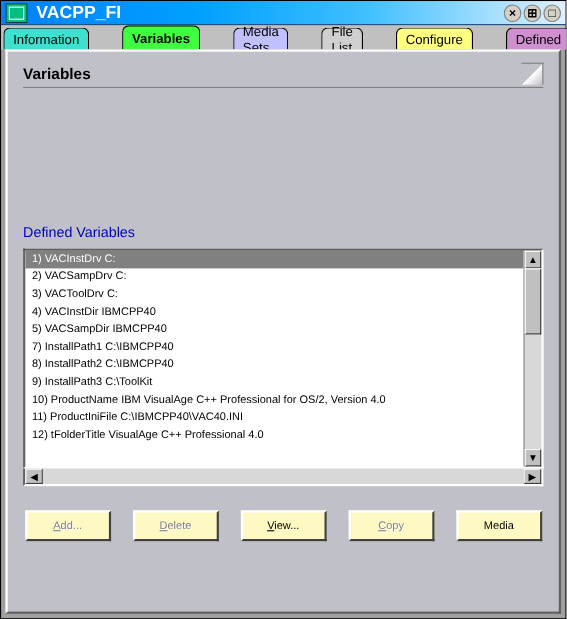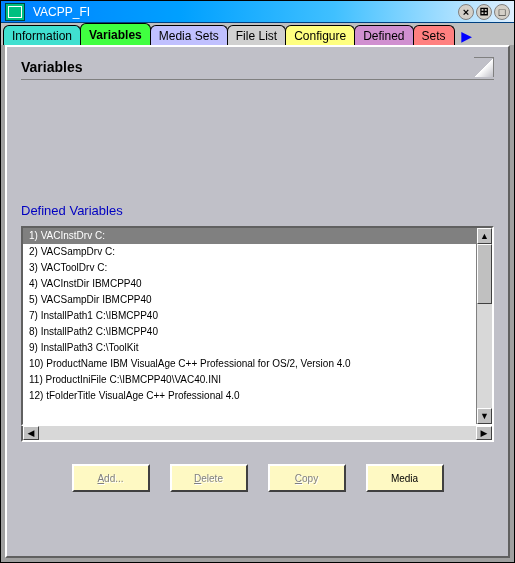--- a/index.html
+++ b/index.html
@@ -1,24 +1,24 @@
 <!DOCTYPE html>
 <html><head>
 <meta charset="utf-8">
 <style>
 * { box-sizing: border-box; margin: 0; padding: 0; }
 body { font-family: "Helvetica", "Arial", sans-serif; font-size: 12px; background: #c0c0c0; }
 .window { width: 515px; height: 563px; background: #a0a0a0; border: 1px solid #000; position: relative; }
 .titlebar { height: 22px; background: linear-gradient(to right, #0080ff 0%, #00a0ff 35%, #40c0ff 65%, #e0f0ff 100%); display: flex; align-items: center; border-bottom: 1px solid #004080; }
 .sys-icon { width: 20px; height: 18px; margin: 0 4px; background: #00c080; border: 1px solid #004040; position: relative; }
 .sys-icon::before { content: ""; position: absolute; top: 2px; left: 2px; right: 2px; bottom: 2px; border: 1px solid #fff; }
-.title-text { color: #fff; font-weight: normal; font-size: 12px; flex: 1; padding-left: 4px; }
+.title-text { color: #fff; font-weight: bold; font-size: 16px; flex: 1; padding-left: 4px; }
 .title-btns { display: flex; gap: 2px; margin-right: 4px; }
 .title-btn { width: 16px; height: 16px; background: #d4d0c8; border: 1px solid #808080; border-radius: 50%; display: flex; align-items: center; justify-content: center; font-size: 11px; cursor: pointer; font-weight: bold; }
-.tabs-row { height: 22px; display: flex; align-items: flex-end; padding-left: 2px; background: #c0c0c0; position: relative; }
+.tabs-row { height: 22px; display: flex; align-items: flex-end; padding-left: 2px; background: #c0c0c0; position: relative; gap: 31px; }
 .tab { height: 20px; padding: 0 8px; border: 1px solid #000; border-bottom: none; border-top-left-radius: 6px; border-top-right-radius: 6px; font-size: 12px; display: flex; align-items: center; cursor: pointer; margin-right: -1px; }
 .tab-arrow { width: 18px; height: 18px; margin-left: 4px; cursor: pointer; font-size: 14px; color: #0000ff; display:flex; align-items:center; justify-content:center; }
 .panel { position: absolute; top: 44px; left: 4px; right: 4px; bottom: 4px; background: #c0c0c8; border: 2px solid; border-color: #fff #606060 #606060 #fff; padding: 10px 14px 14px 14px; }
 .panel-header { display: flex; justify-content: space-between; align-items: center; border-bottom: 1px solid #808080; padding-bottom: 2px; margin-bottom: 8px; }
 .panel-title { font-weight: bold; font-size: 14px; color: #000; }
 .dogear { width: 20px; height: 20px; background: linear-gradient(135deg, #c0c0c8 50%, #808080 50%, #fff 52%, #c0c0c8 100%); border-top: 1px solid #808080; border-right: 1px solid #808080; }
 .spacer { height: 115px; }
 .section-label { color: #0000c0; font-size: 13px; margin-bottom: 8px; }
 .list-container { border: 2px solid; border-color: #606060 #fff #fff #606060; background: #fff; height: 200px; display: flex; }
 .list-items { flex: 1; overflow: hidden; }
@@ -101,20 +101,23 @@
       <div class="scroll-btn">▶</div>
     </div>
 
     <div class="button-row">
       <div class="btn disabled">
           <span><span class="underline"></span><span id="btn-add"><span class="underline">A</span>dd...</span></span>
         </div>
       <div class="btn disabled">
           <span id="btn-delete"><span class="underline">D</span>elete</span>
         </div>
+      <div class="btn">
+          <span id="btn-view"><span class="underline">V</span>iew...</span>
+        </div>
       <div class="btn disabled">
           <span id="btn-copy"><span class="underline">C</span>opy</span>
         </div>
       <div class="btn">
           <span id="btn-help">Media</span>
         </div>
     </div>
   </div>
 
 </div>

